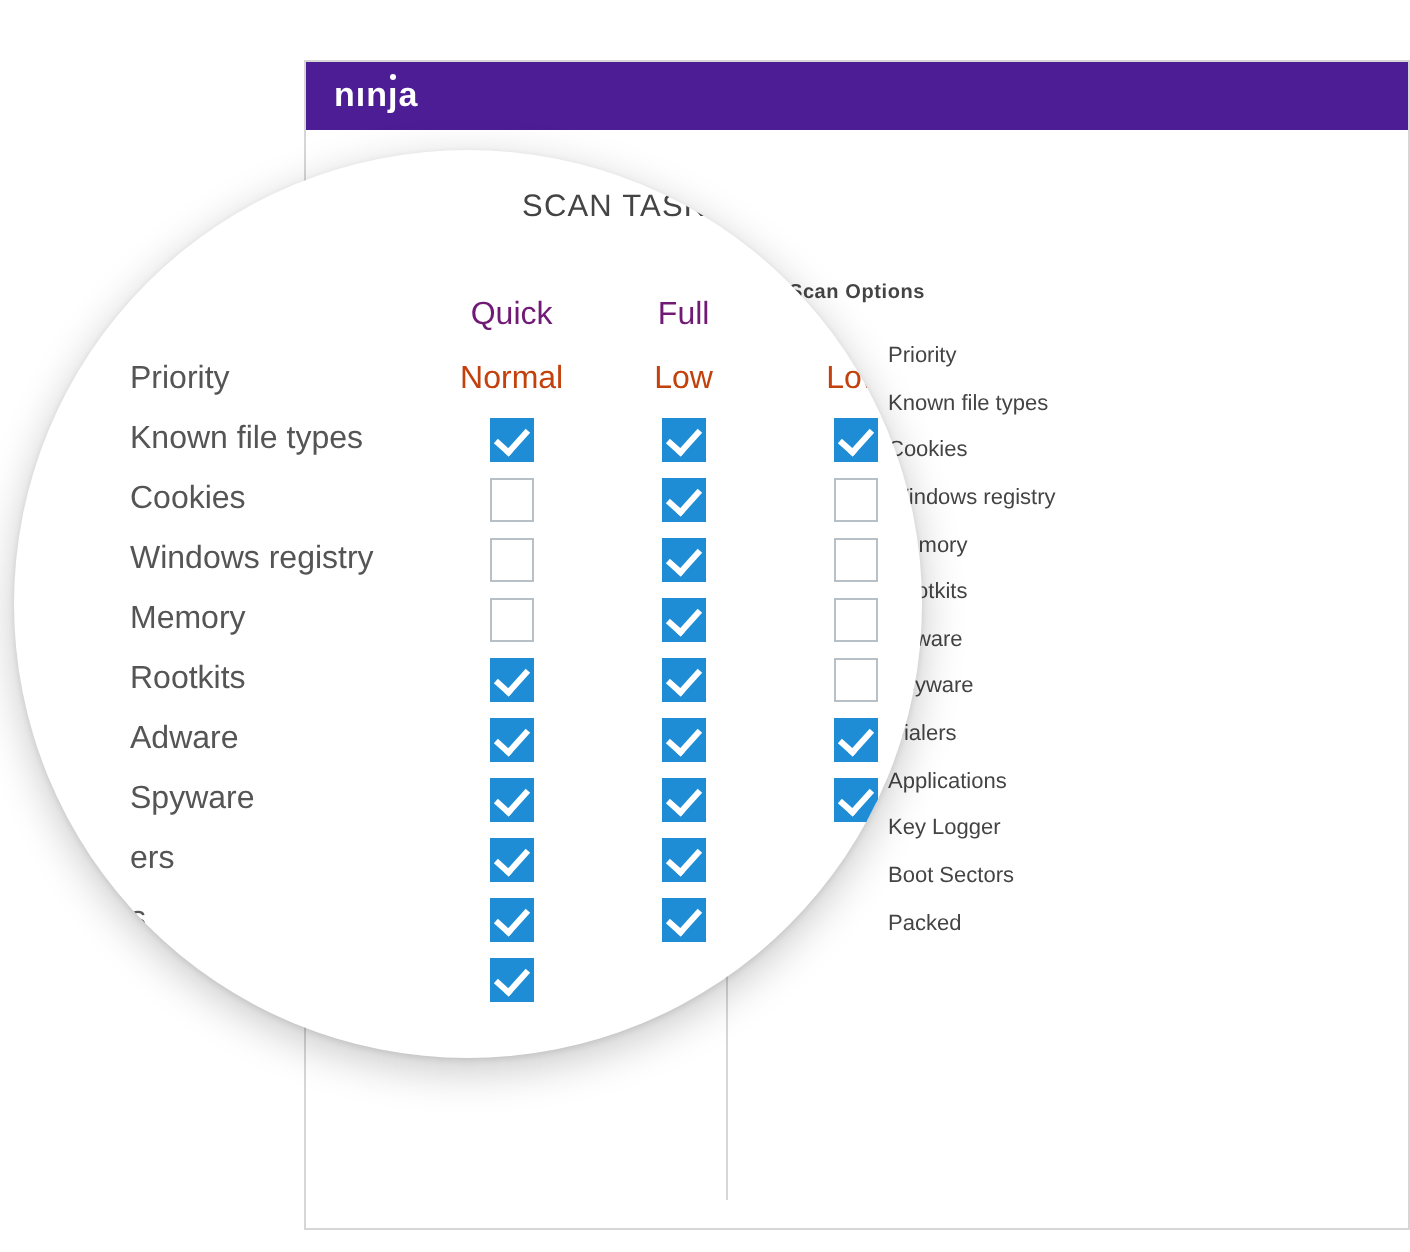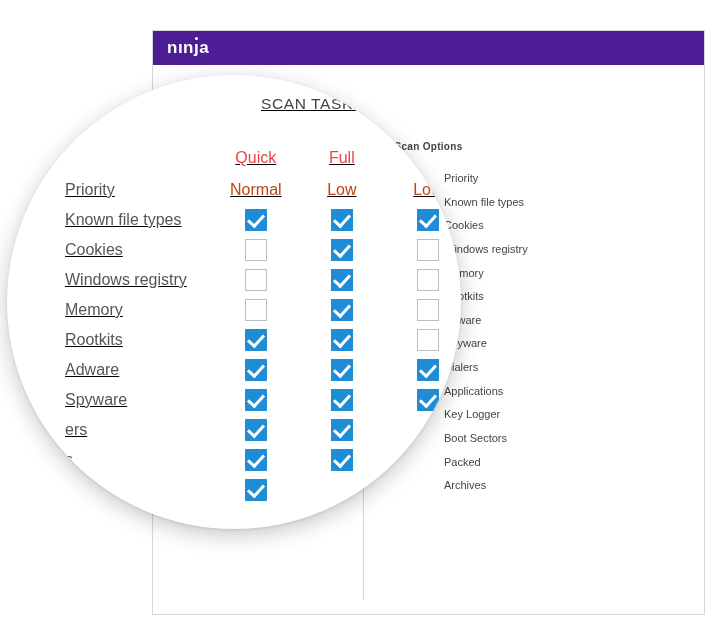--- a/index.html
+++ b/index.html
@@ -82,36 +82,35 @@
     border-radius: 50%;
     background: #fff;
     box-shadow: 0 6px 22px rgba(0,0,0,.22), 0 1px 3px rgba(0,0,0,.1);
     overflow: hidden;
   }
   .lens-inner {
     position: absolute;
     left: 58px;
     top: 20px;
     width: 420px;
-    text-decoration: underline;
   }
   .lens-title {
     font-size: 15.5px;
     letter-spacing: 0.6px;
     color: #444;
     font-weight: 500;
     margin-left: 196px;
     margin-bottom: 28px;
     white-space: nowrap;
   }
   table.opts { border-collapse: separate; border-spacing: 0 8px; }
   table.opts th {
     font-weight: 400;
     font-size: 16px;
-    color: #ef4444;
+    color: #701a75;
     text-align: left;
     padding: 0 0 4px 0;
   }
   table.opts th.col { text-align:center; width:86px;}
   table.opts td.label {
     font-size: 16px;
     color: #555;
     padding: 2px 26px 2px 0;
     white-space: nowrap;
   }
@@ -163,21 +162,20 @@
       <div>Windows registry</div>
       <div>Memory</div>
       <div>Rootkits</div>
       <div>Adware</div>
       <div>Spyware</div>
       <div>Dialers</div>
       <div>Applications</div>
       <div>Key Logger</div>
       <div>Boot Sectors</div>
       <div>Packed</div>
-      <div>Archives</div>
     </div>
   </div>
 </div>
 
 <div class="lens">
   <div class="lens-inner">
     <div class="lens-title">SCAN TASK O</div>
     <table class="opts">
       <tbody>
           <tr>

